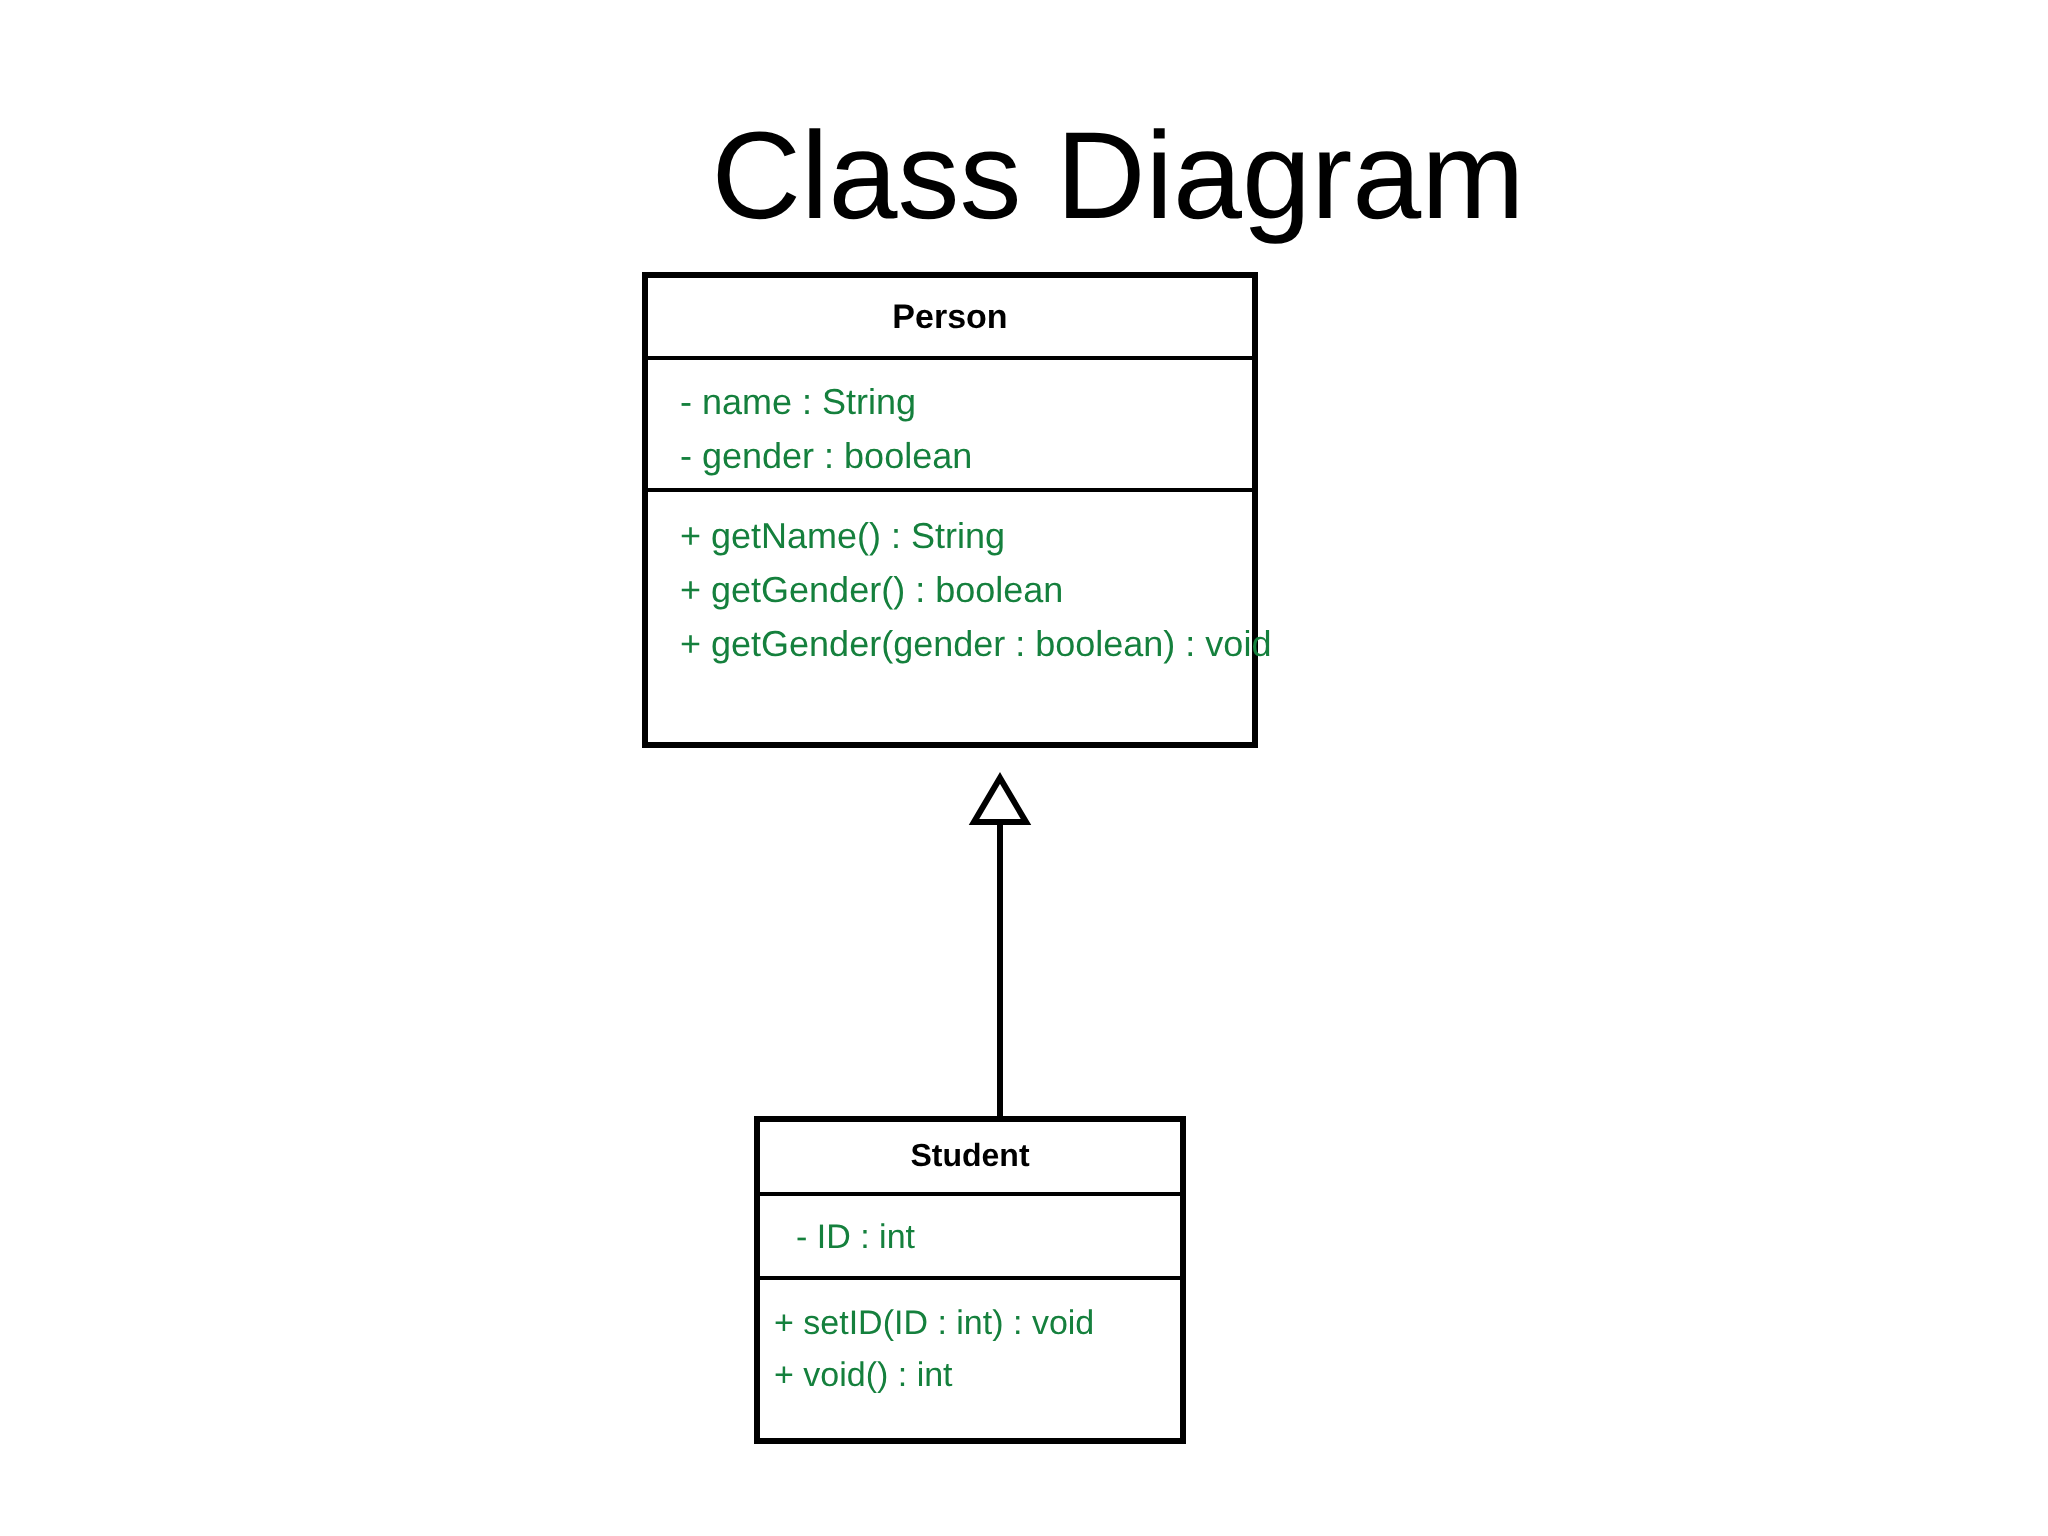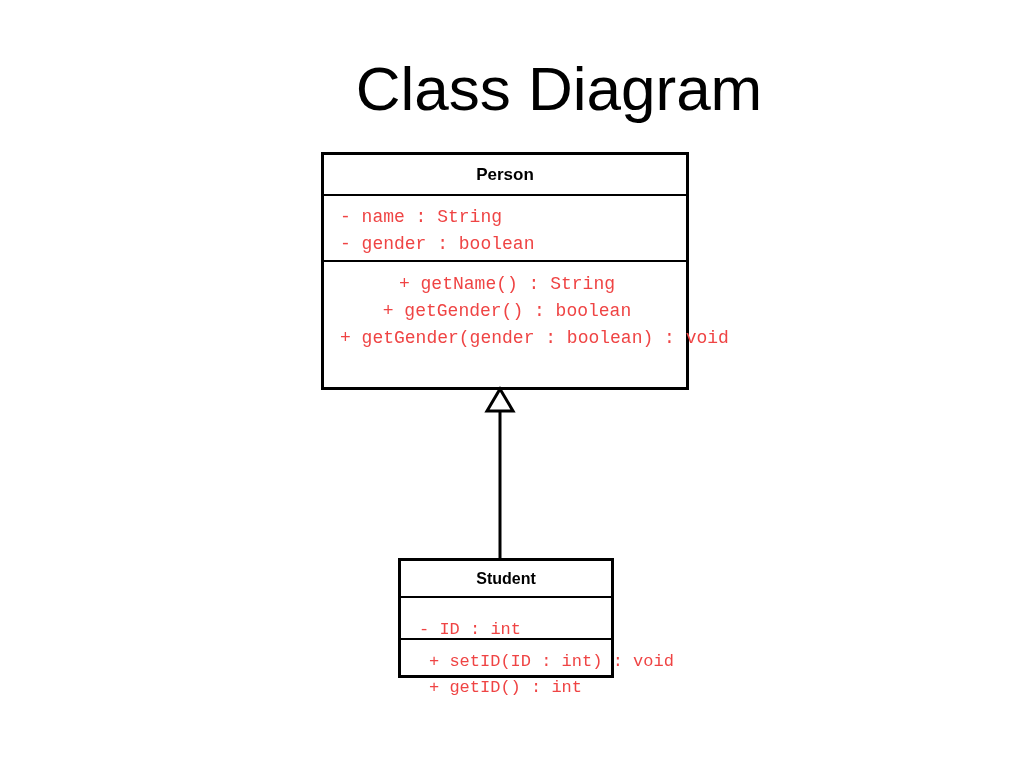--- a/index.html
+++ b/index.html
@@ -44,75 +44,74 @@
     box-sizing: border-box;
     text-align: center;
     font-family: "Liberation Sans", sans-serif;
     font-weight: bold;
     color: #000000;
     border-bottom: 2px solid #000000;
   }
 
   .uml-compartment {
     box-sizing: border-box;
-    font-family: Liberation Mono, monospace;
-    color: #ef4444;
+    font-family: Liberation Sans, sans-serif;
+    color: #15803d;
   }
 
   .uml-compartment.divided {
     border-bottom: 2px solid #000000;
   }
 
   .uml-line {
     white-space: nowrap;
   }
 
   
   #class-person {
     left: 321px;
-    top: 152px;
-    width: 368px;
+    top: 136px;
+    width: 308px;
     height: 238px;
   }
   #class-person .uml-header {
     height: 41px;
     line-height: 40px;
     font-size: 17px;
   }
   #class-person .attributes {
     height: 66px;
     padding: 8px 0 0 16px;
   }
   #class-person .methods {
     padding: 9px 12px 0 16px;
-    text-align: center;
   }
   #class-person .uml-line {
     font-size: 18px;
     line-height: 27px;
   }
 
   
   #class-student {
-    left: 398px;
+    left: 377px;
     top: 558px;
     width: 216px;
-    height: 120px;
+    height: 164px;
   }
   #class-student .uml-header {
     height: 37px;
     line-height: 36px;
     font-size: 16px;
   }
   #class-student .attributes {
     height: 42px;
-    padding: 19px 0 0 18px;
+    padding: 8px 0 0 18px;
   }
   #class-student .methods {
-    padding: 9px 0 0 28px;
+    padding: 9px 0 0 7px;
   }
   #class-student .uml-line {
     font-size: 17px;
     line-height: 26px;
   }
 
   
   #generalization {
     position: absolute;
     left: 470px;
@@ -153,15 +152,15 @@
 <div class="uml-class" id="class-student">
 
   <div class="uml-header">Student</div>
 
   <div class="uml-compartment attributes divided">
     <div class="uml-line">- ID : int</div>
   </div>
 
   <div class="uml-compartment methods">
     <div class="uml-line">+ setID(ID : int) : void</div>
-    <div class="uml-line">+ getID() : int</div>
+    <div class="uml-line">+ void() : int</div>
   </div>
 </div>
 
 </body></html>

